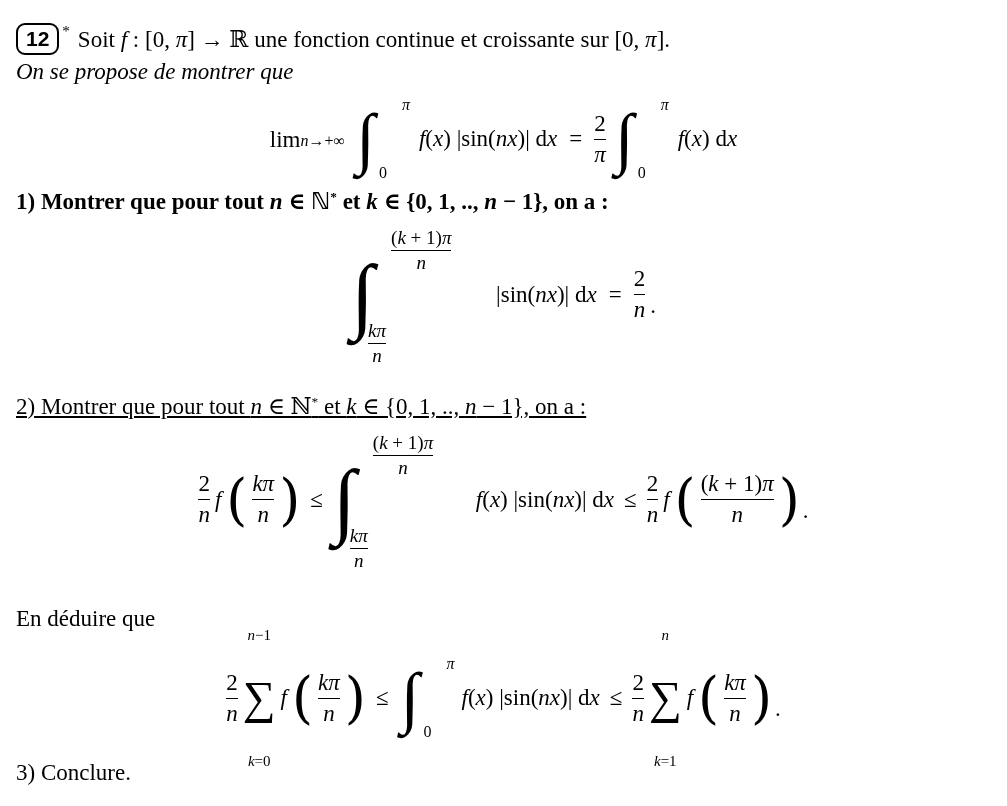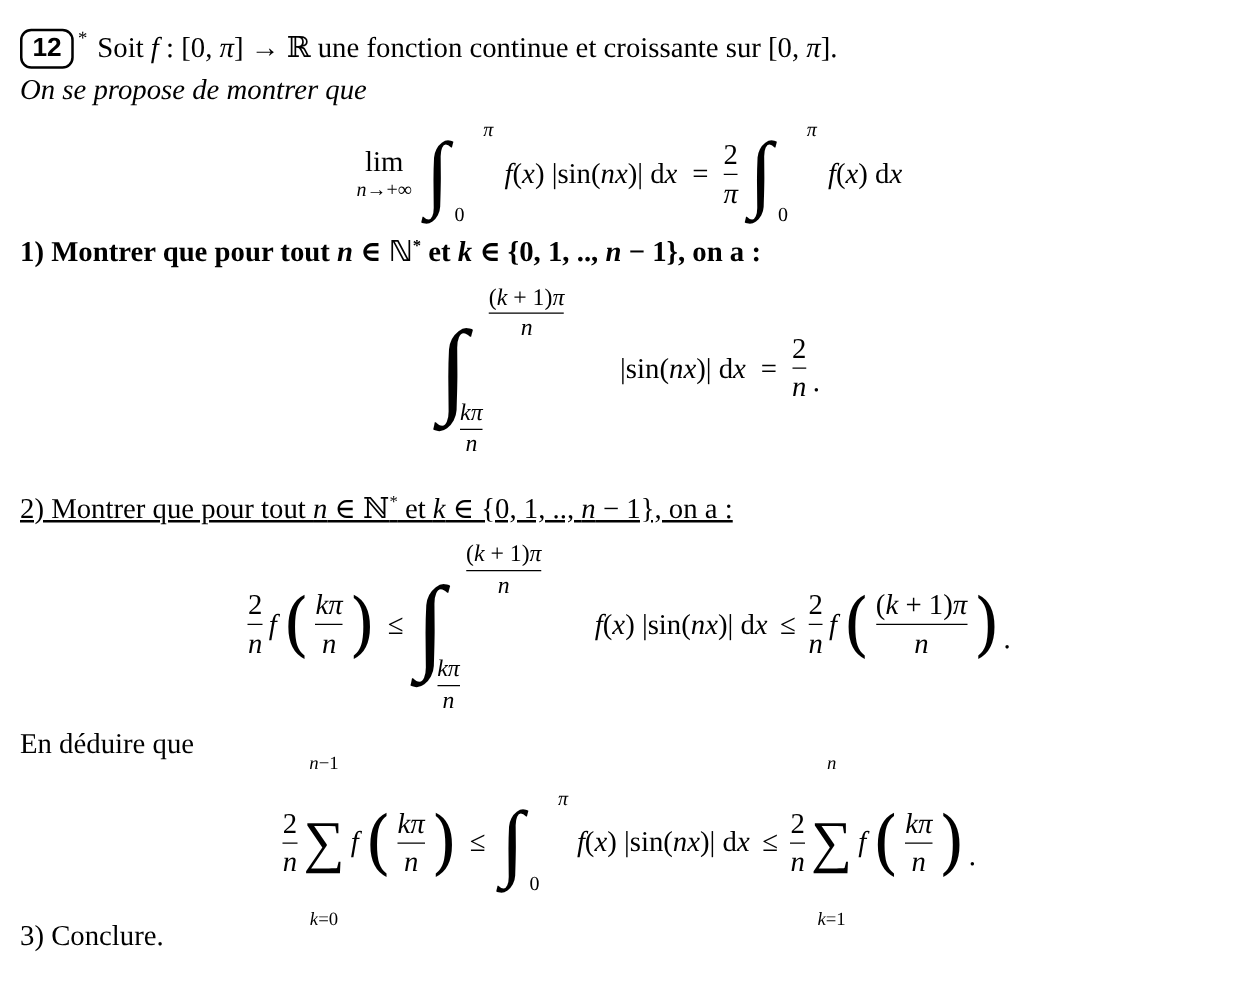--- a/index.html
+++ b/index.html
@@ -33,32 +33,32 @@
   .star { font-size: 15px; vertical-align: 0.7em; margin: 0 8px 0 3px; }
 
   .display { display: flex; justify-content: center; align-items: center; gap: 7px; }
   #d1 { height: 96px; margin-top: 4px; }
   #d2 { height: 146px; margin-top: 4px; }
   #d3 { height: 152px; margin-top: 2px; gap: 5px; }
   #d4 { height: 116px; margin-top: 6px; gap: 5px; }
 
   #q1 { margin-top: 0; font-weight: bold; }
   #q2 { margin-top: 24px; text-decoration: underline; }
-  #deduce { margin-top: 4px; }
+  #deduce { margin-top: 28px; }
   #conclude { margin-top: 2px; }
   #line2 { margin-top: 2px; font-style: italic; }
 
   
   .frac { display: inline-flex; flex-direction: column; align-items: center; line-height: 1.05; text-align: center; }
   .frac .bar { align-self: stretch; height: 0; border-top: 1.5px solid #000; margin: 3px 0; }
   .sfrac { font-size: 19px; }
   .sfrac .bar { border-top-width: 1.2px; margin: 2px 0; }
 
   
-  .limop { display: inline-flex; flex-direction: column; align-items: center; line-height: 1; margin-right: 2px; text-align: right; }
+  .limop { display: inline-flex; flex-direction: row; align-items: center; line-height: 1; margin-right: 2px; text-align: right; }
   .limsub { font-size: 16px; margin-top: 4px; }
 
   
   .simpleint { position: relative; display: inline-block; width: 58px; height: 86px; }
   .simpleint .ig { position: absolute; left: 2px; top: 50%; transform: translateY(-52%); font-size: 68px; line-height: 1; }
   .simpleint .isup { position: absolute; right: 2px; top: 0; font-size: 16px; font-style: italic; }
   .simpleint .isub { position: absolute; left: 25px; bottom: 0; font-size: 16px; }
 
   
   .bigint { position: relative; display: inline-block; width: 138px; height: 142px; }

